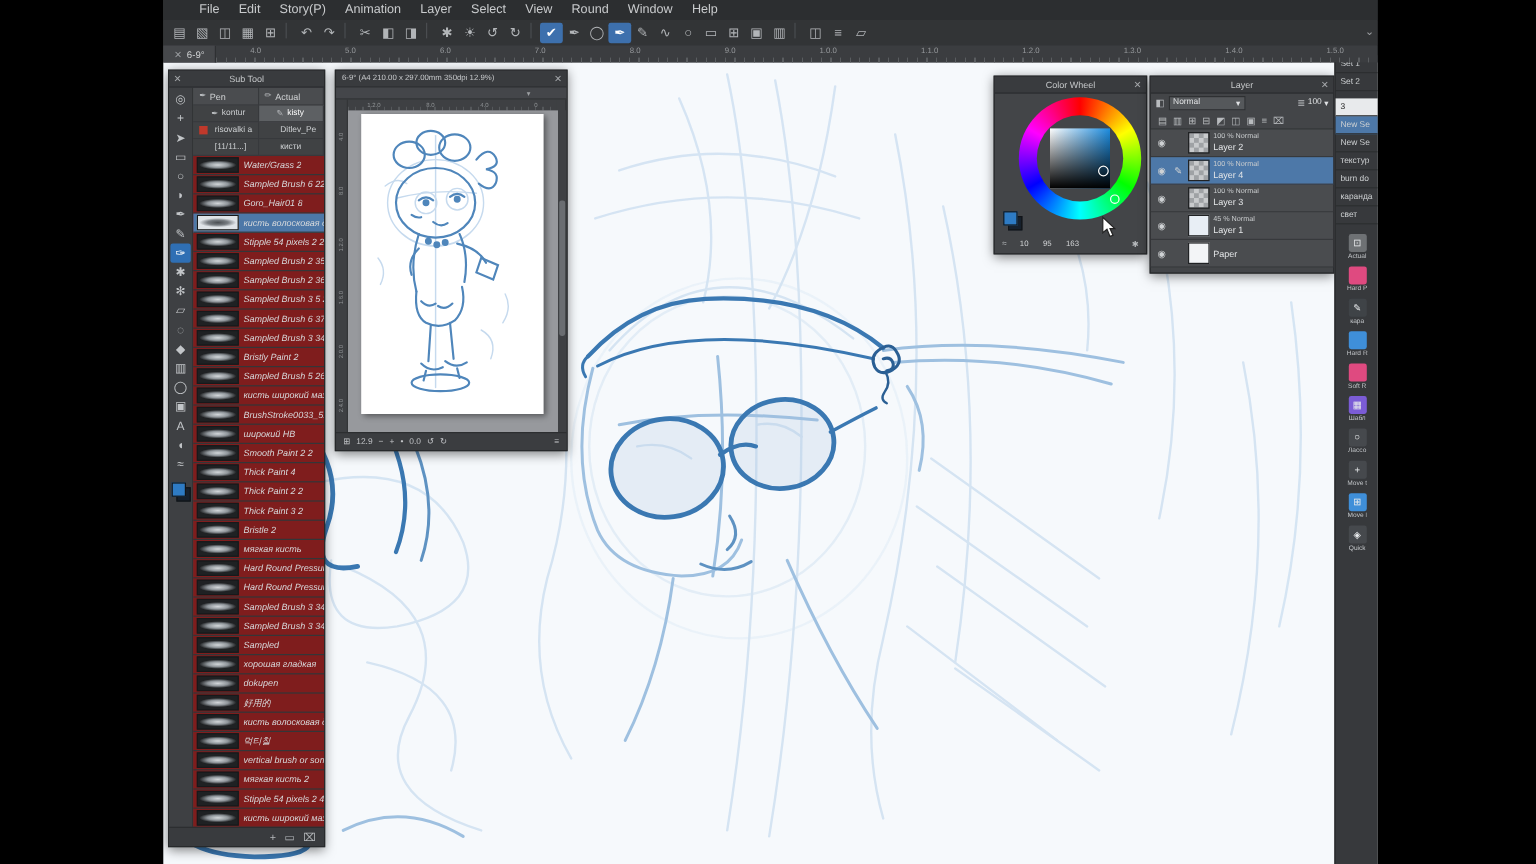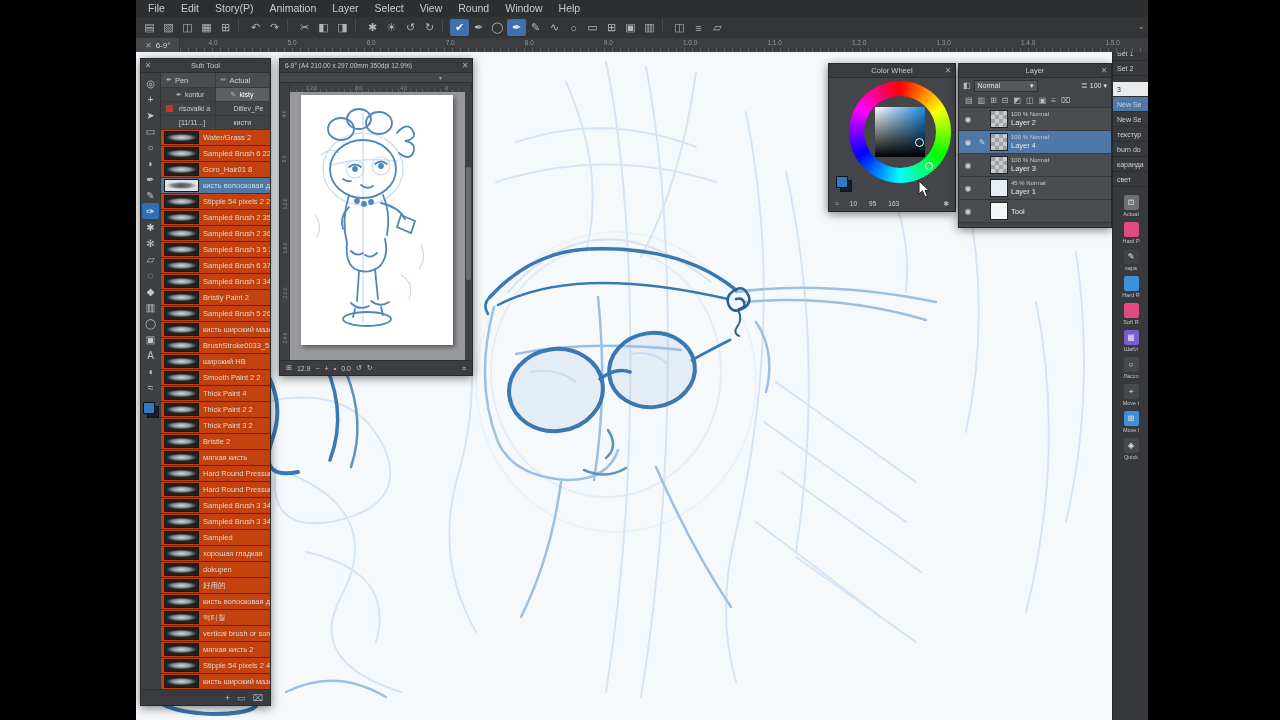--- a/index.html
+++ b/index.html
@@ -1,21 +1,21 @@
 <!DOCTYPE html>
 <html><head>
 <meta charset="utf-8">
 <style>
   html,body{margin:0;padding:0;background:#000;}
   .stage{position:relative;width:1280px;height:720px;background:#000;overflow:hidden;
          font-family:"Liberation Sans",sans-serif;-webkit-font-smoothing:antialiased;}
   .app{position:absolute;left:136px;top:0;width:1012px;height:720px;background:#3a3c3f;overflow:hidden;}
 
   
-  .menubar{position:absolute;top:0;left:0;right:0;height:17px;background:#2c2e30;display:flex;align-items:center;padding-left:4px;z-index:30;}
+  .menubar{position:absolute;top:0;left:0;right:0;height:17px;background:#2c2e30;display:flex;align-items:center;padding-left:22px;z-index:30;}
   .menu-item{font-size:10.5px;color:#c9cbcd;padding:0 8px;line-height:17px;white-space:nowrap;}
 
   
   .toolbar{position:absolute;top:17px;left:0;right:0;height:21px;background:#323436;display:flex;align-items:center;padding:0 4px;z-index:30;}
   .tb-icon{width:19px;height:17px;display:flex;align-items:center;justify-content:center;font-size:11px;color:#b2b5b8;border-radius:2px;flex:none;}
   .tb-icon.active{background:#3d70ad;color:#fff;}
   .tb-icon.sep{width:7px;height:13px;border-left:1px solid #4a4d50;border-radius:0;margin-left:3px;}
   .tb-caret{position:absolute;right:3px;top:4px;font-size:9px;color:#9da0a3;}
 
   
@@ -47,21 +47,21 @@
   .sw-fg{position:absolute;left:0;top:0;width:10px;height:10px;background:#2e7bc4;border:1px solid #121417;z-index:2;}
   .sw-bg{position:absolute;right:0;bottom:0;width:10px;height:10px;background:#16202c;border:1px solid #121417;}
   .subtool-content{flex:1;display:flex;flex-direction:column;min-width:0;background:#434548;}
   .st-tabs{display:grid;grid-template-columns:1fr 1fr;height:15px;flex:none;}
   .st-tab{display:flex;align-items:center;gap:3px;padding-left:5px;font-size:7.5px;color:#d0d2d4;background:#4a4c4f;border-right:1px solid #37393c;border-bottom:1px solid #37393c;}
   .st-groups{display:grid;grid-template-columns:1fr 1fr;grid-auto-rows:14px;flex:none;}
   .st-group{display:flex;align-items:center;gap:3px;padding-left:5px;font-size:7px;color:#cdd0d2;background:#404244;border-right:1px solid #37393c;border-bottom:1px solid #37393c;white-space:nowrap;overflow:hidden;}
   .st-group.selected{background:#5d6063;color:#fff;}
   .g-chip{width:7px;height:7px;flex:none;background:transparent;}
   .g-glyph{font-size:7px;color:#b9bcbf;}
-  .brush-list{flex:1;overflow:hidden;background:#c2410c;}
+  .brush-list{flex:1;overflow:hidden;background:#7f1d1d;font-style:italic;}
   .brush-row{height:16px;box-sizing:border-box;display:flex;align-items:center;gap:4px;padding-left:3px;border-bottom:1px solid #343638;}
   .brush-row.selected{background:#4d78a8;}
   .brush-thumb{width:33px;height:11px;flex:none;border:1px solid #17191b;
      background:radial-gradient(ellipse 65% 48% at 50% 50%,#d3d7da 0%,#8f959a 40%,rgba(0,0,0,0) 72%),#1f2123;}
   .brush-row.selected .brush-thumb{
      background:radial-gradient(ellipse 65% 48% at 50% 50%,#4a4e52 0%,#787d82 40%,rgba(255,255,255,0) 72%),#dfe3e7;}
   .brush-name{font-size:7.5px;color:#d7d9db;white-space:nowrap;overflow:hidden;}
   .subtool-footer{height:15px;background:#393b3e;display:flex;align-items:center;justify-content:flex-end;gap:7px;padding-right:7px;border-top:1px solid #2c2e30;flex:none;}
   .footer-icon{font-size:9px;color:#b5b8bb;}
 
@@ -742,21 +742,21 @@
               <span class="lp-name">Layer 1</span>
             </span>
           </div>
 
           <div class="lp-row">
             <span class="lp-eye">◉</span>
             <span class="lp-pen"></span>
             <span class="lp-thumb" style="background: rgb(243, 245, 247);"></span>
             <span class="lp-text">
               <span class="lp-mode"></span>
-              <span class="lp-name">Tool</span>
+              <span class="lp-name">Paper</span>
             </span>
           </div>
         </div>
     </div>
 
     <div class="rightstrip">
       <span style="display:contents;">
         
       <div class="rs-row">
             <span>Set 1</span>

